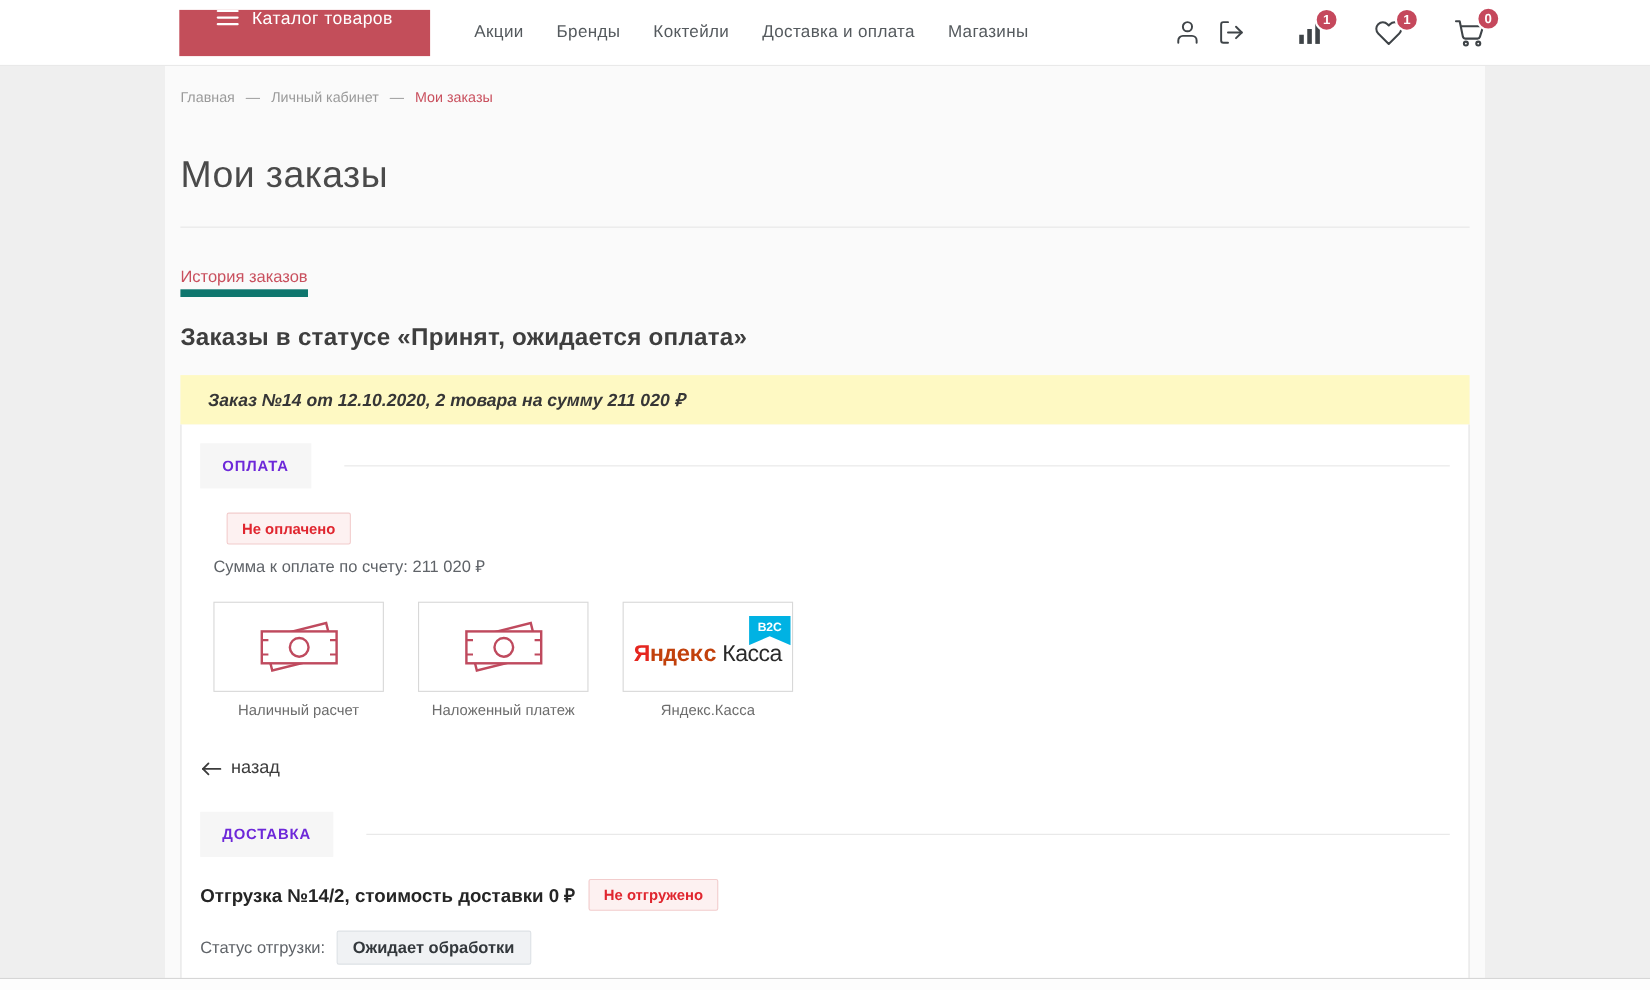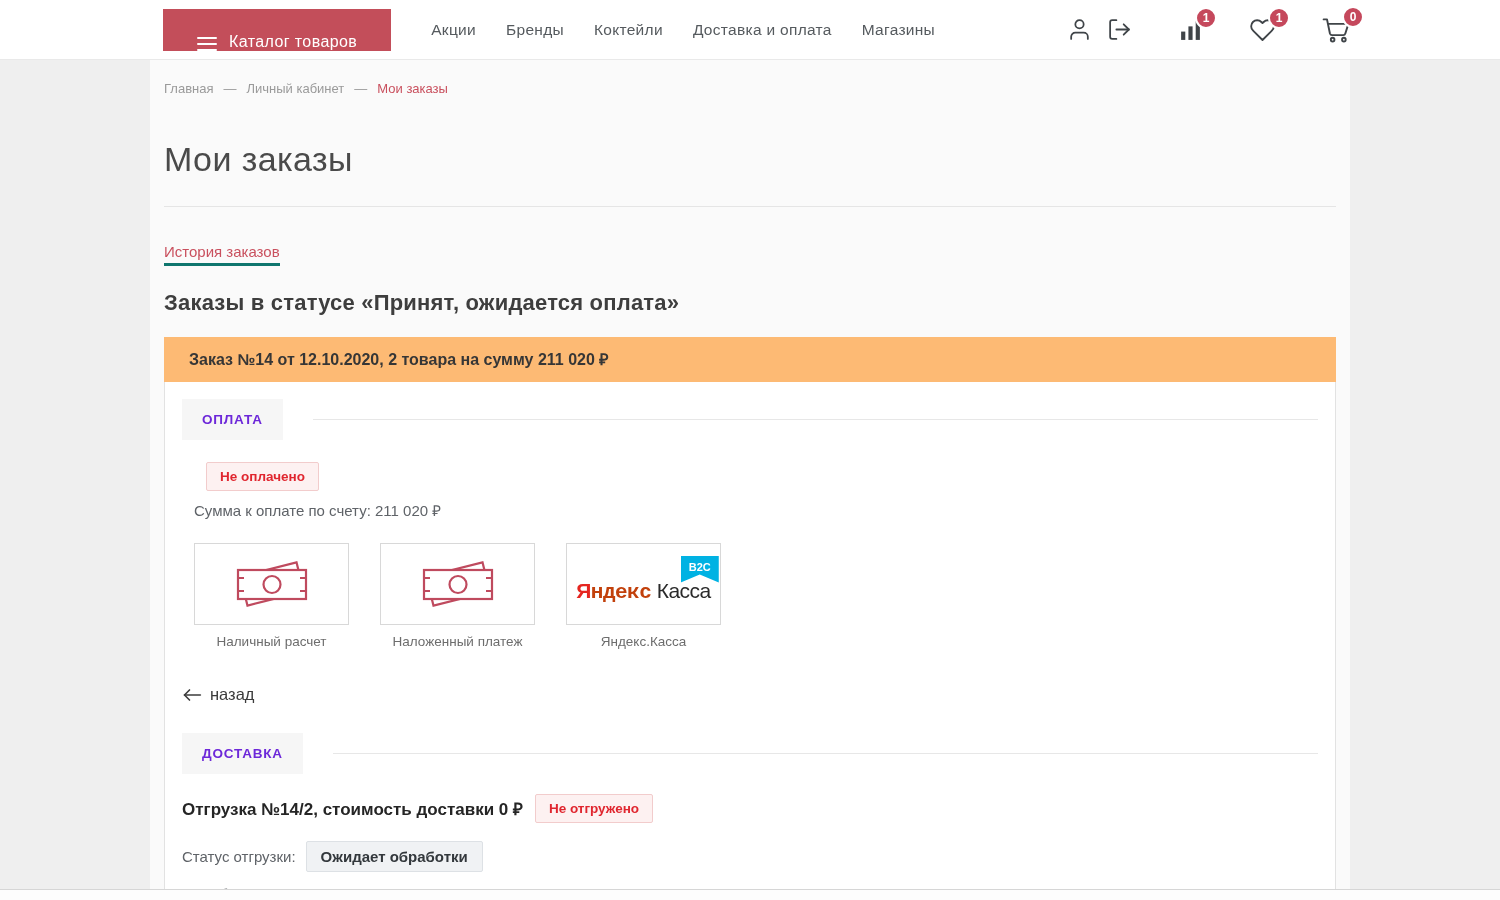--- a/index.html
+++ b/index.html
@@ -15,21 +15,21 @@
     height:60px; background:#ffffff; border-bottom:1px solid #e9e9e9;
     display:flex; align-items:center;
     padding:0 150px;
   }
   .catalog-btn {
     margin-left:13px;
     background:#c34e5a; color:#fff; border:none; cursor:pointer;
     height:42px; padding:0 34px;
     font-family:"Liberation Sans", sans-serif;
     font-size:16px; letter-spacing:.4px;
-    display:flex; align-items:flex-end; gap:12px;
+    display:flex; align-items:flex-start; gap:12px;
   }
   .burger { display:inline-flex; flex-direction:column; gap:4px; }
   .burger i { display:block; width:20px; height:2px; background:#fff; border-radius:1px; }
   .main-nav { display:flex; align-items:center; margin-left:40px; gap:30px; }
   .main-nav a {
     color:#555a5e; text-decoration:none; font-size:15.5px; letter-spacing:.3px; cursor:pointer;
   }
   .header-icons { margin-left:auto; display:flex; align-items:center; }
   .hicon { position:relative; display:inline-flex; cursor:pointer; color:#3f4448; text-decoration:none; }
   .hicon svg { display:block; }
@@ -45,28 +45,28 @@
   
   .content-col { width:1200px; margin:0 auto; background:#fafafa; min-height:828px; padding:0 14px; }
   .breadcrumb { padding-top:21px; font-size:13px; color:#9a9a9a; display:flex; gap:10px; align-items:center; }
   .breadcrumb a { color:#9a9a9a; text-decoration:none; cursor:pointer; }
   .breadcrumb .sep { color:#9a9a9a; }
   .breadcrumb .current { color:#c9505e; }
   .page-title { margin-top:44px; font-size:34px; font-weight:500; color:#4a4a4a; letter-spacing:.4px; }
   .title-rule { border:none; border-top:1px solid #e5e5e5; margin-top:27px; }
   .history-link {
     display:inline-block; margin-top:36px; font-size:15px; color:#c9505e; text-decoration:none;
-    border-bottom:3px solid #0f766e; padding-bottom:3px; cursor:pointer;
+    border-bottom:7px solid #0f766e; padding-bottom:3px; cursor:pointer;
   }
   .status-heading { margin-top:24px; font-size:22px; font-weight:bold; color:#3e3e3e; letter-spacing:.2px; }
   
   .order-card { margin-top:21px; }
   .order-banner {
-    background:#fdba74; color:#363636; font-weight:bold; font-size:16px;
-    padding:11px 25px 12px; cursor:pointer;
+    background:#fef9c3; color:#363636; font-weight:bold; font-size:16px;
+    padding:11px 25px 12px; cursor:pointer;font-style:italic;
   }
   .card-body { background:#fff; border:1px solid #e2e2e2; border-top:none; padding:17px 17px 0; }
   .tab-row { display:flex; align-items:center; }
   .tab-box {
     background:#f6f6f6; color:#6d28d9; font-weight:bold; font-size:13.5px; letter-spacing:.8px;
     padding:13px 20px; cursor:pointer; border:none; font-family:"Liberation Sans", sans-serif;
   }
   .tab-line { flex:1; height:1px; background:#e7e7e7; margin-left:30px; }
   .invoice-row { margin:22px 0 0 12px; display:flex; align-items:center; }
   .invoice-title { font-size:17px; font-weight:bold; color:#252525; }

